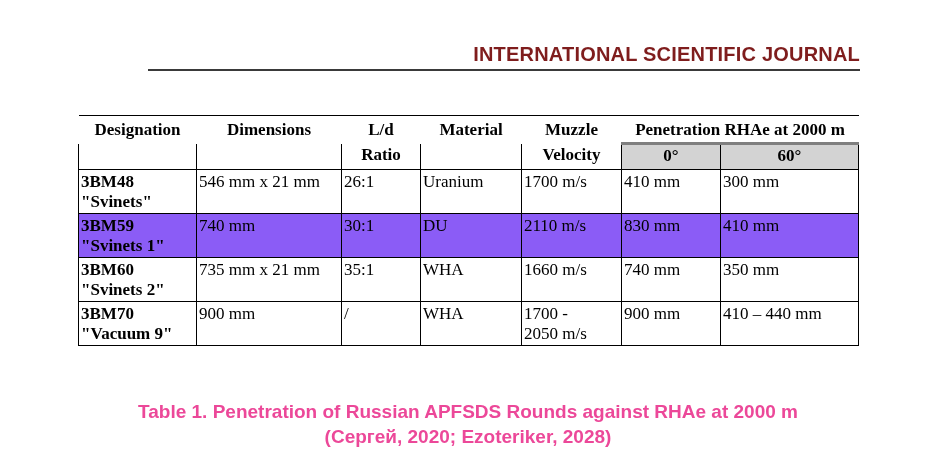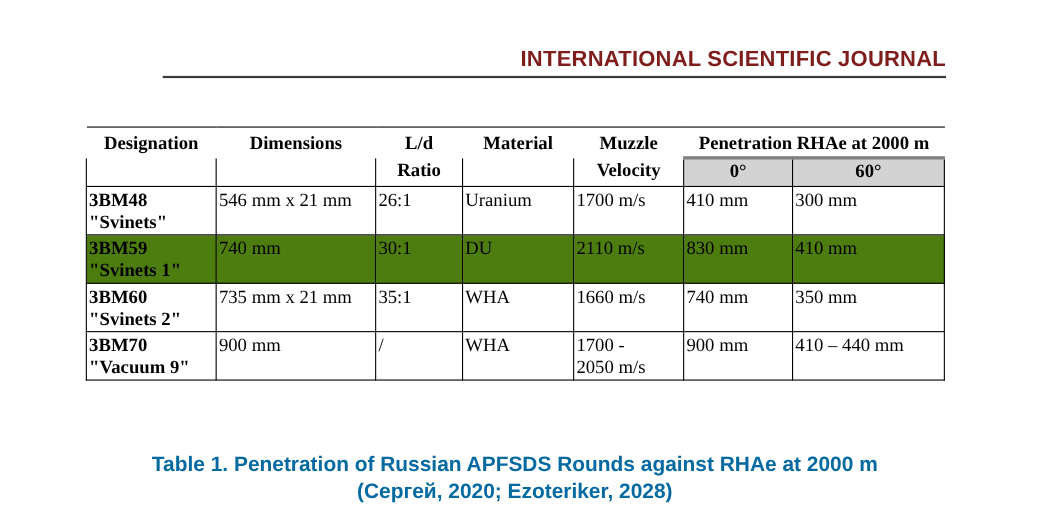--- a/index.html
+++ b/index.html
@@ -87,33 +87,33 @@
   tbody td {
     border: 1px solid #000;
     vertical-align: top;
     padding: 2px 2px 0 2px;
     height: 41px;
     line-height: 20px;
     white-space: pre-line;
     margin-left: 16px;
   }
   tbody td.designation { font-weight: bold; }
-  tr.shaded td { background: #4d7c0f; }
+  tr.shaded td { background: #8b5cf6; }
 
   
   .caption {
     position: absolute;
-    top: 410px;
+    top: 399px;
     left: 78px;
     width: 780px;
     text-align: center;
     font-size: 19px;
     font-weight: bold;
     line-height: 25px;
-    color: #0369a1;
+    color: #ec4899;
   }
 </style>
 </head>
 <body>
 
 <div class="journal-title">INTERNATIONAL SCIENTIFIC JOURNAL</div>
 <div class="header-rule"></div>
 
 <div class="table-container">
   <table class="pen-table">

